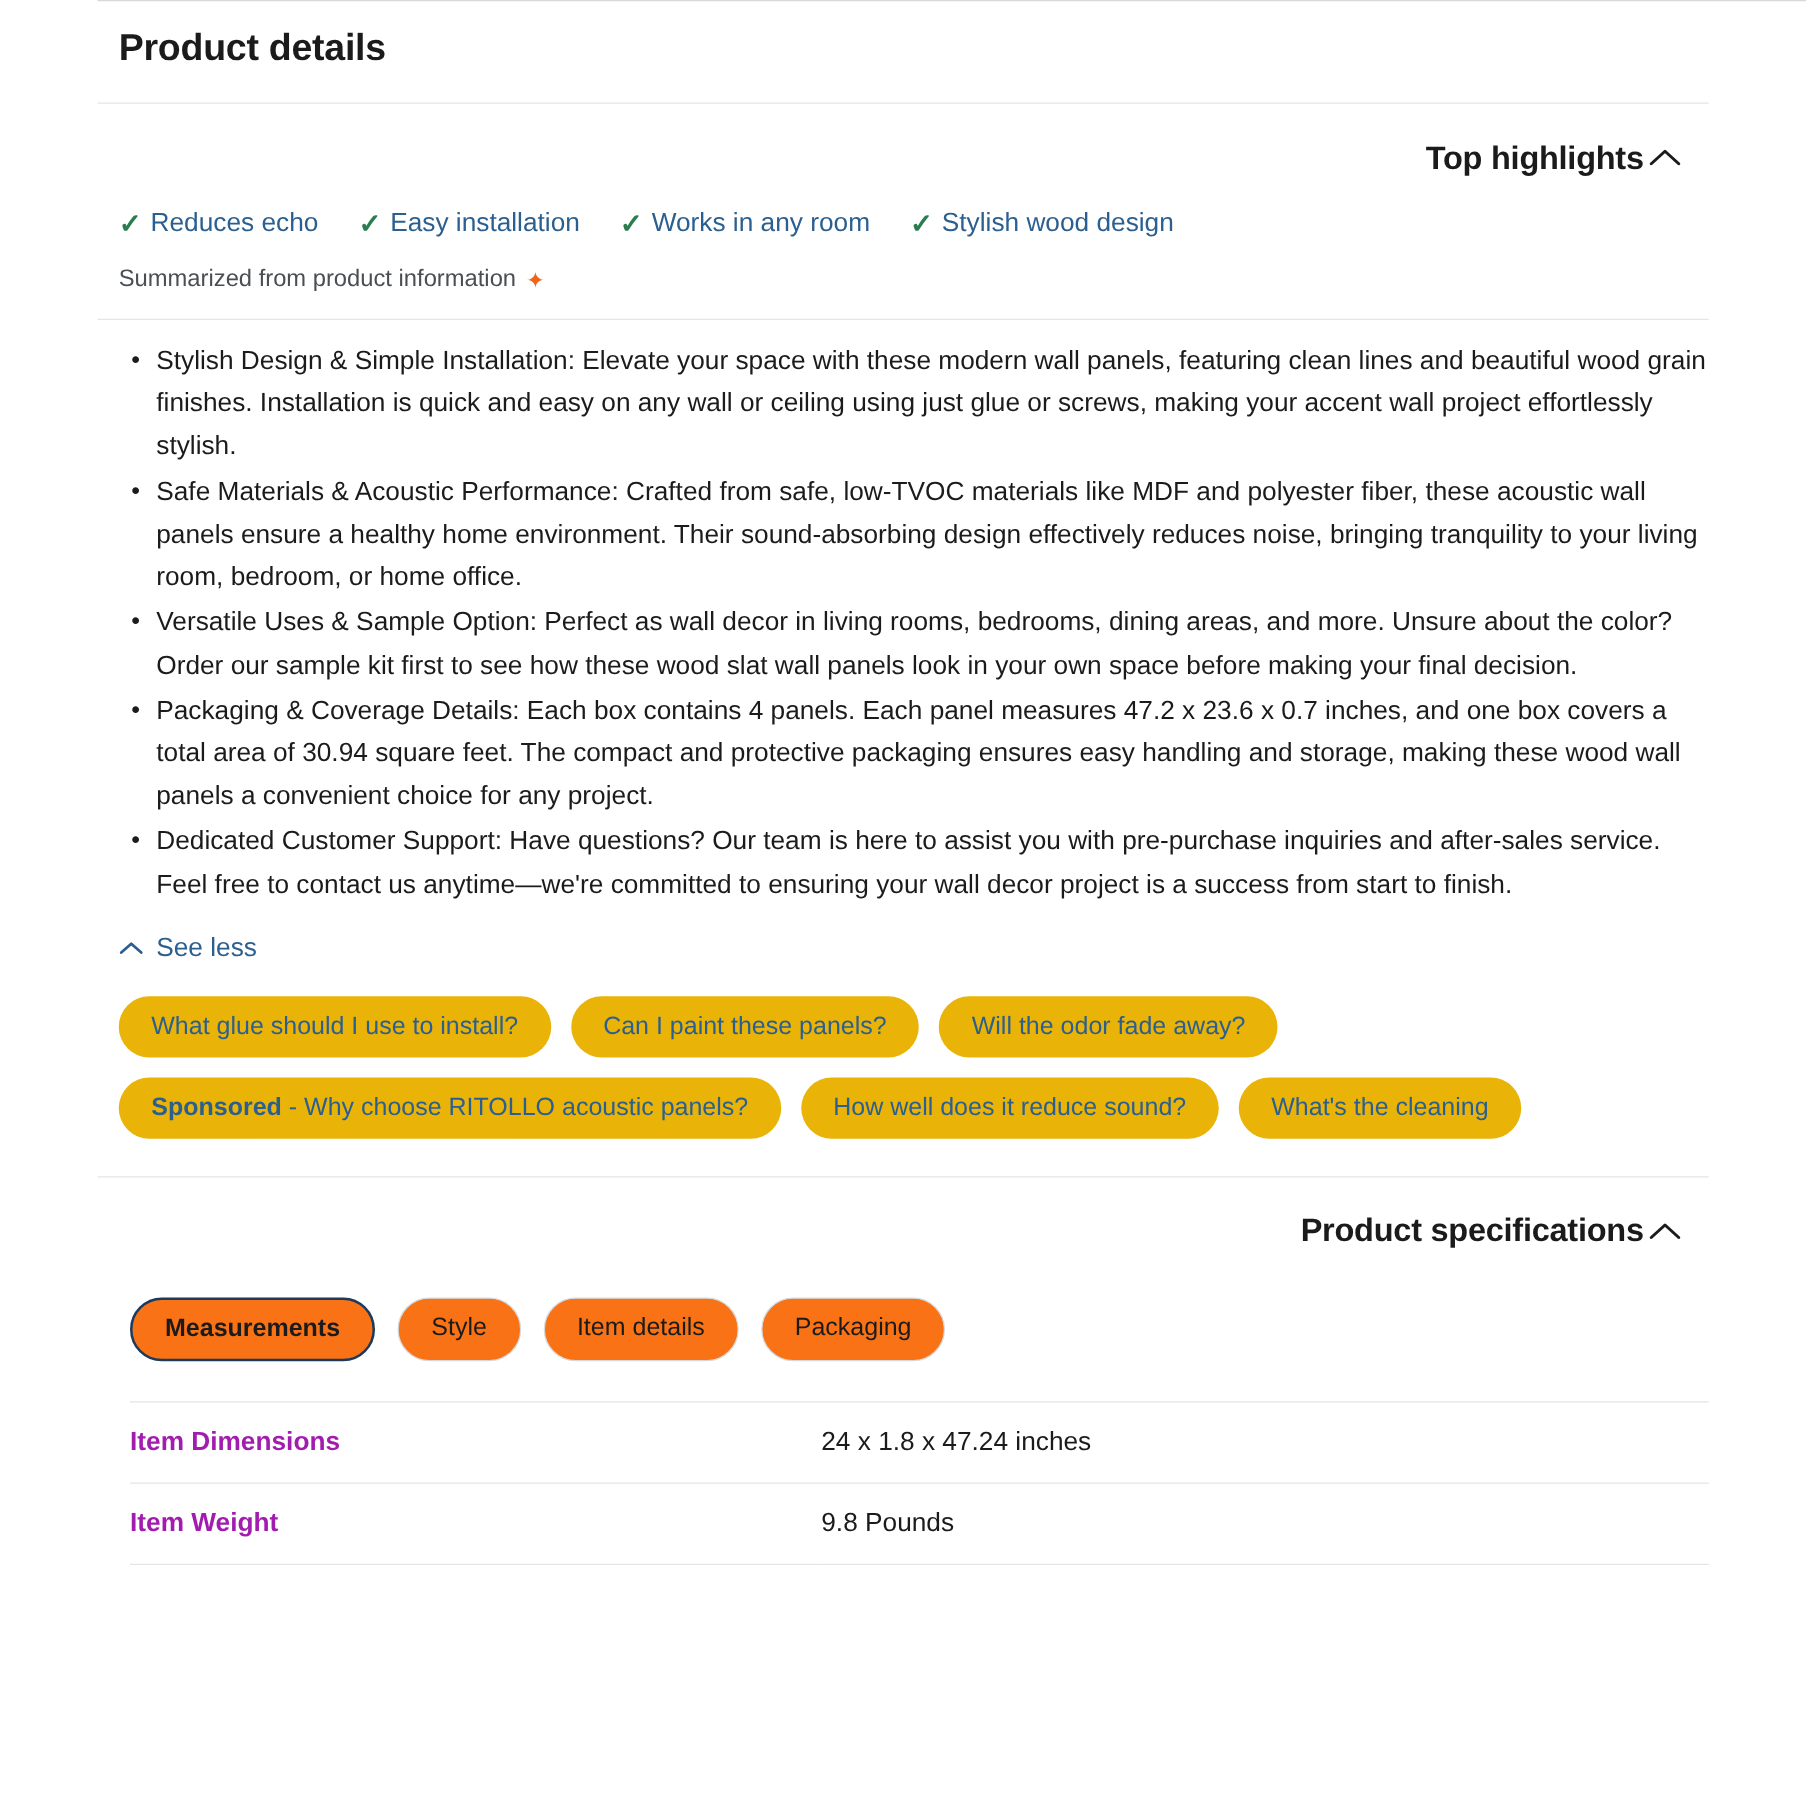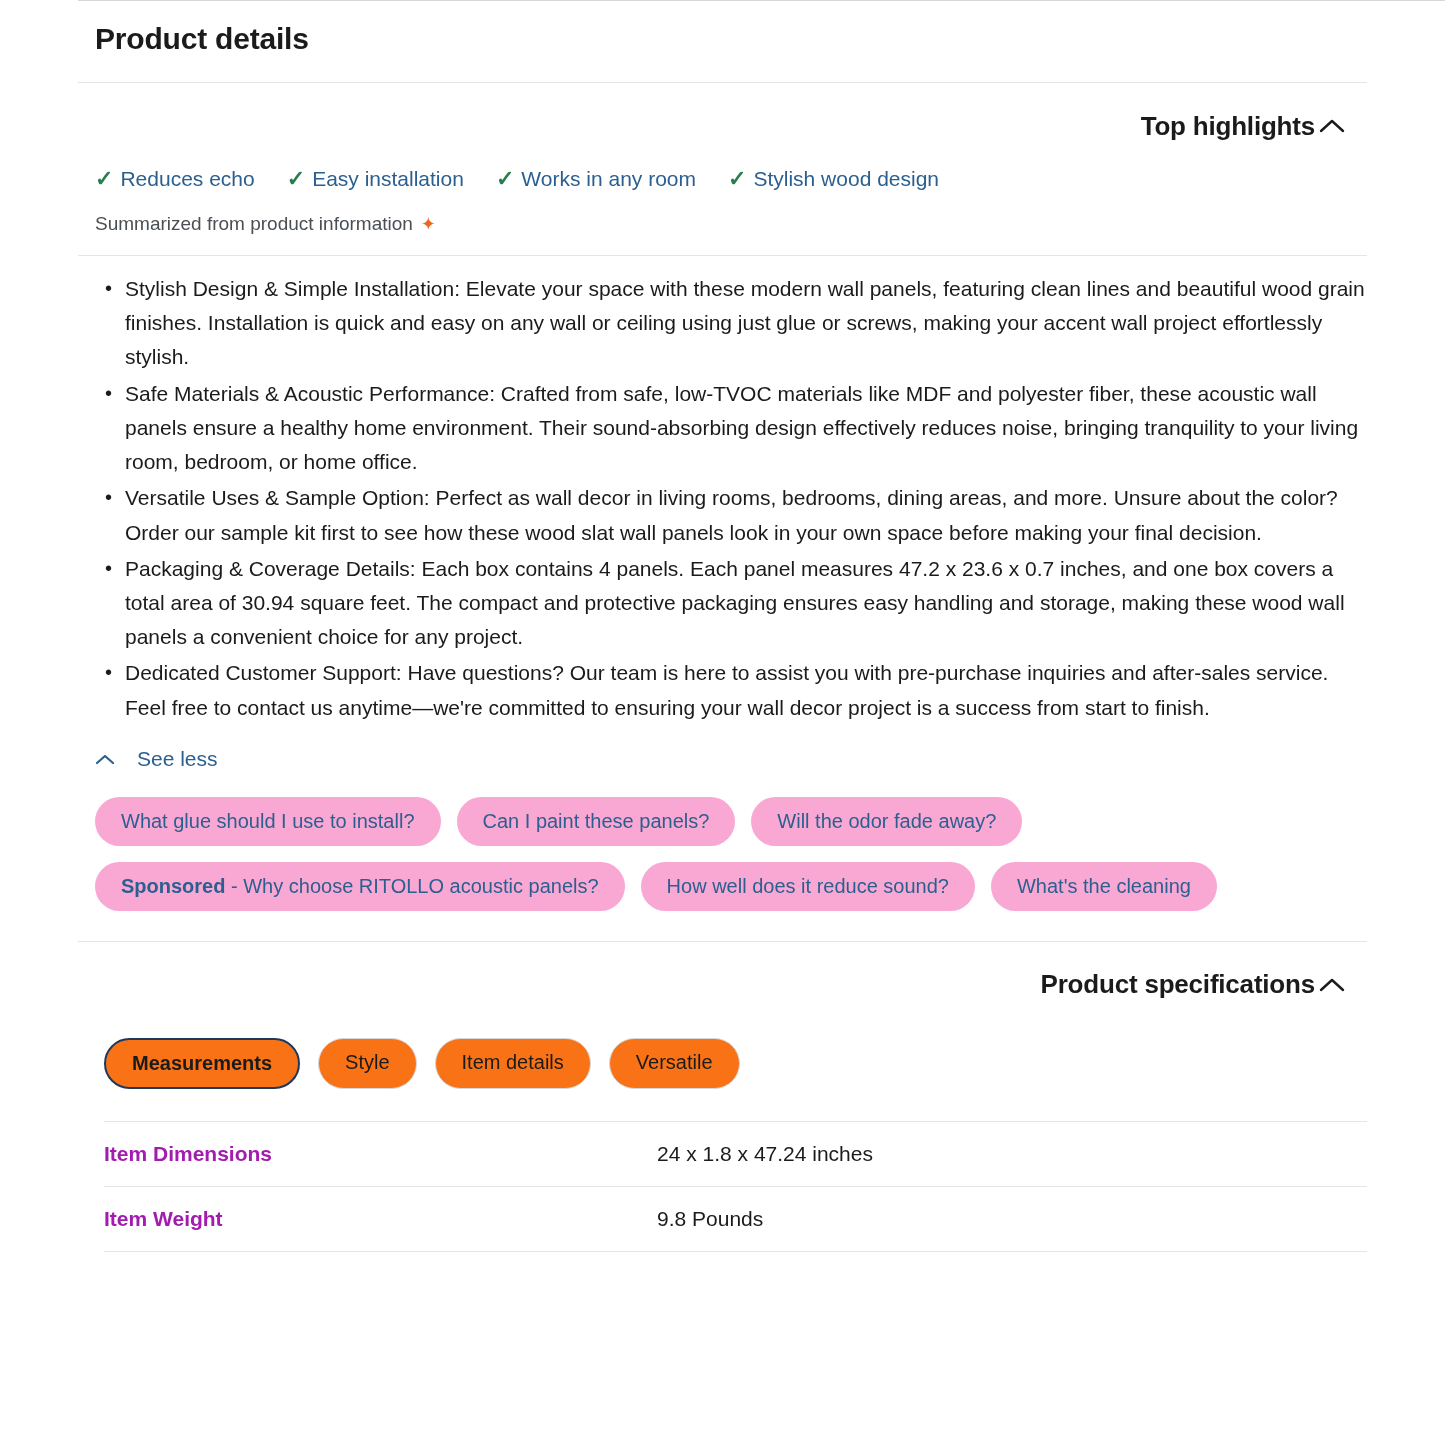--- a/index.html
+++ b/index.html
@@ -117,36 +117,36 @@
     position: absolute;
     left: 10px;
     top: 0;
     font-size: 20px;
     color: #1b1b1b;
   }
 
   .see-less {
     display: flex;
     align-items: center;
-    gap: 22px;
+    gap: 10px;
     margin: 22px 0 0 0;
     font-size: 21px;
     color: #2b5f8f;
     cursor: pointer;
   }
 
   .chips {
     display: flex;
     flex-wrap: wrap;
     gap: 16px;
     margin: 26px 0 0 0;
     max-width: 1290px;
   }
   .chip {
-    background: #f9a8d4;
+    background: #eab308;
     border-radius: 999px;
     padding: 13px 26px;
     font-size: 20px;
     color: #2b5f8f;
     white-space: nowrap;
     cursor: pointer;
   }
   .chip .sponsored {
     font-weight: bold;
     color: #2b5f8f;
@@ -298,21 +298,21 @@
         <svg width="26" height="16" viewBox="0 0 26 16" fill="none" aria-hidden="true">
           <path d="M2 13 L13 3 L24 13" stroke="#1b1b1b" stroke-width="2.4" fill="none" stroke-linecap="round" stroke-linejoin="round"></path>
         </svg>
       </div>
     </div>
 
     <div class="tabs">
       <div class="tab active">Measurements</div>
       <div class="tab">Style</div>
       <div class="tab">Item details</div>
-      <div class="tab">Versatile</div>
+      <div class="tab">Packaging</div>
     </div>
 
     <table class="spec-table">
       <tbody>
           <tr>
         <td class="k">Item Dimensions</td>
         <td class="v">24 x 1.8 x 47.24 inches</td>
       </tr>
       <tr>
         <td class="k">Item Weight</td>

